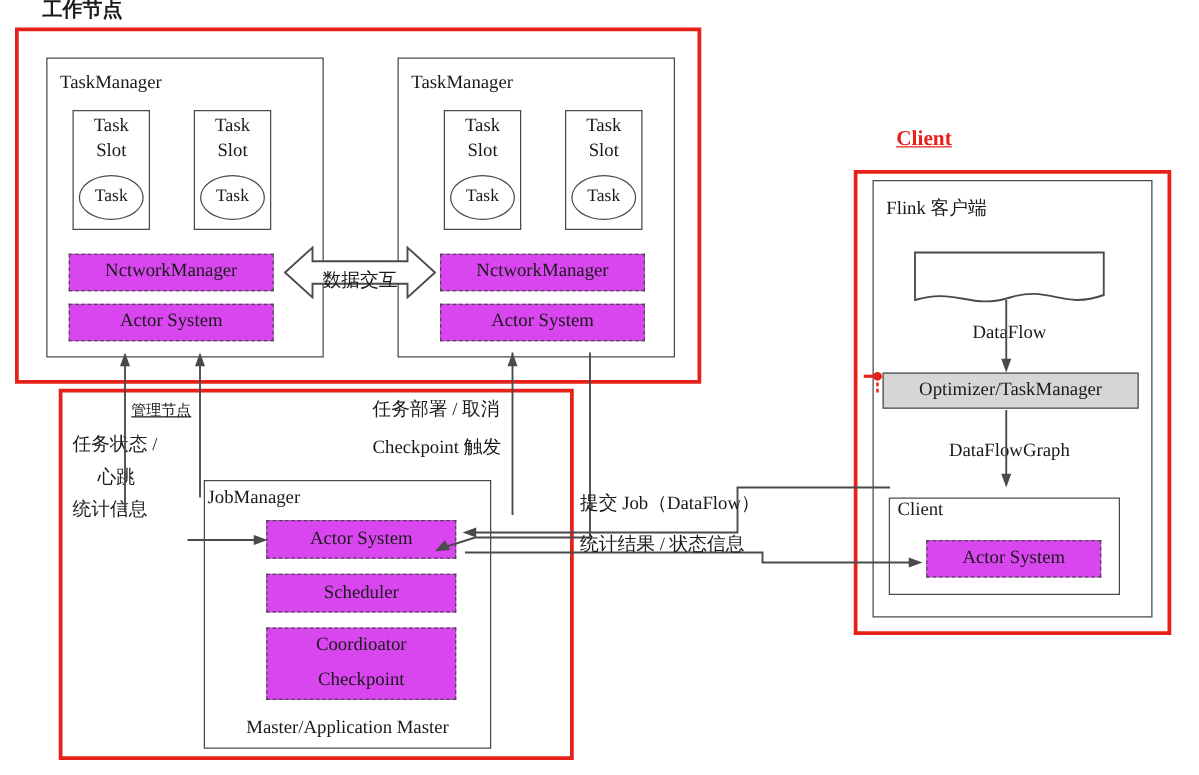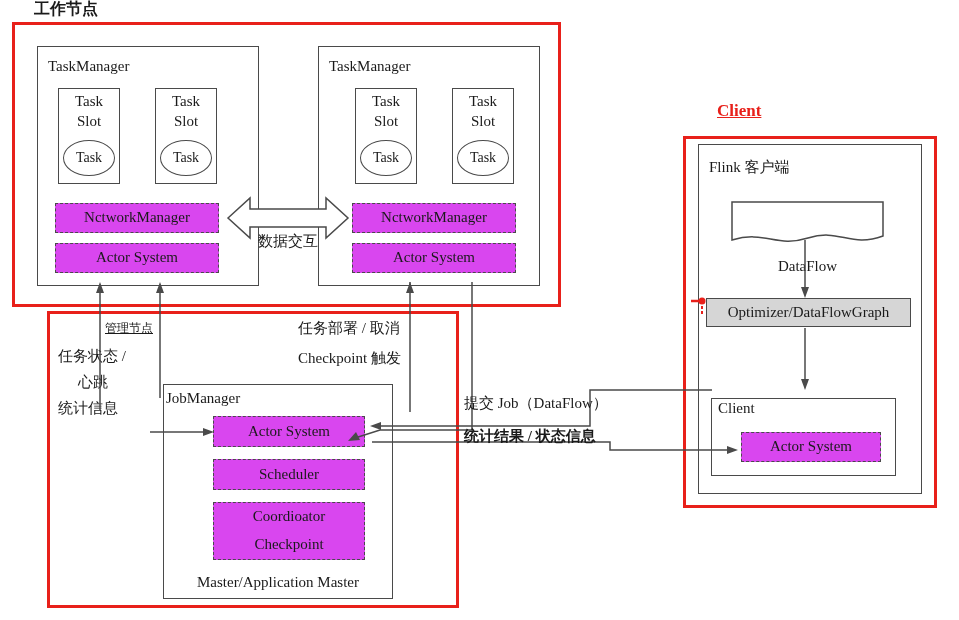--- a/index.html
+++ b/index.html
@@ -113,21 +113,21 @@
   <div class="abs dashed center" style="left:352px; top:203px; width:164px; height:30px;">
     <span class="lbl">NctworkManager</span>
   </div>
   <div class="abs dashed center" style="left:352px; top:243px; width:164px; height:30px;">
     <span class="lbl">Actor System</span>
   </div>
 
   <svg class="abs" style="left:228px; top:192px; width:120px; height:52px;" viewBox="0 0 120 52">
     <polygon points="0,26 22,6 22,17 98,17 98,6 120,26 98,46 98,35 22,35 22,46" fill="#ffffff" stroke="#4a4a4a" stroke-width="1.5"></polygon>
   </svg>
-  <div class="abs lbl center" style="left:238px; top:224px; width:100px; height:36px;">数据交互</div>
+  <div class="abs lbl center" style="left:238px; top:208px; width:100px; height:36px;">数据交互</div>
 
   <div class="abs red-box" style="left:47px; top:311px; width:412px; height:297px;"></div>
 
   <div class="abs solid" style="left:163px; top:384px; width:230px; height:215px;"></div>
   <div class="abs lbl" style="left:166px; top:390px;">JobManager</div>
 
   <div class="abs dashed center" style="left:213px; top:416px; width:152px; height:31px;">
     <span class="lbl">Actor System</span>
   </div>
   <div class="abs dashed center" style="left:213px; top:459px; width:152px; height:31px;">
@@ -172,29 +172,30 @@
   <div class="abs solid" style="left:698px; top:144px; width:224px; height:350px;"></div>
   <div class="abs lbl" style="left:709px; top:159px;">Flink 客户端</div>
 
   <svg class="abs" style="left:730px; top:200px; width:155px; height:46px;" viewBox="0 0 155 46">
     <path d="M2,2 L153,2 L153,36 C120,48 110,28 78,38 C46,48 35,30 2,40 Z" fill="#ffffff" stroke="#4a4a4a" stroke-width="1.5"></path>
   </svg>
 
   <div class="abs lbl center" style="left:730px; top:257px; width:155px; height:20px;">DataFlow</div>
 
   <div class="abs center" style="left:706px; top:298px; width:205px; height:29px; border:1.5px solid #4a4a4a; background:#d6d6d6;">
-    <span class="lbl">Optimizer/DataFlowGraph</span>
+    <span class="lbl">Optimizer/TaskManager</span>
   </div>
 
   <svg class="abs" style="left:689px; top:292px; width:24px; height:28px;" viewBox="0 0 24 28">
     <line x1="2" y1="9" x2="16" y2="9" stroke="#e8201a" stroke-width="2.5"></line>
     <circle cx="13" cy="9" r="3.5" fill="#e8201a"></circle>
     <line x1="13" y1="9" x2="13" y2="24" stroke="#e8201a" stroke-width="2" stroke-dasharray="3,2"></line>
   </svg>
 
+  <div class="abs lbl center" style="left:720px; top:352px; width:175px; height:20px;">DataFlowGraph</div>
 
   <div class="abs solid" style="left:711px; top:398px; width:185px; height:78px;"></div>
   <div class="abs lbl" style="left:718px; top:400px;">Client</div>
   <div class="abs dashed center" style="left:741px; top:432px; width:140px; height:30px;">
     <span class="lbl">Actor System</span>
   </div>
 
   <svg class="abs" style="left:795px; top:240px; width:20px; height:170px;" viewBox="0 0 20 170">
     <path d="M10,0 L10,52" fill="none" stroke="#4a4a4a" stroke-width="1.5"></path>
     <polygon points="10,58 6,47 14,47" fill="#4a4a4a"></polygon>
@@ -205,15 +206,15 @@
   <svg class="abs" style="left:360px; top:380px; width:400px; height:90px;" viewBox="0 0 400 90">
 
     <path d="M352,10 L230,10 L230,46 L18,46" fill="none" stroke="#4a4a4a" stroke-width="1.5"></path>
     <polygon points="10,46 21,42 21,50" fill="#4a4a4a"></polygon>
 
     <path d="M12,62 L250,62 L250,70 L370,70" fill="none" stroke="#4a4a4a" stroke-width="1.5"></path>
     <polygon points="378,70 367,66 367,74" fill="#4a4a4a"></polygon>
   </svg>
 
   <div class="abs lbl" style="left:464px; top:395px;">提交 Job（DataFlow）</div>
-  <div class="abs lbl" style="left:464px; top:428px;font-weight:bold;">统计结果 / 状态信息</div>
+  <div class="abs lbl" style="left:464px; top:428px;">统计结果 / 状态信息</div>
 
 </div>
 
 </body></html>

